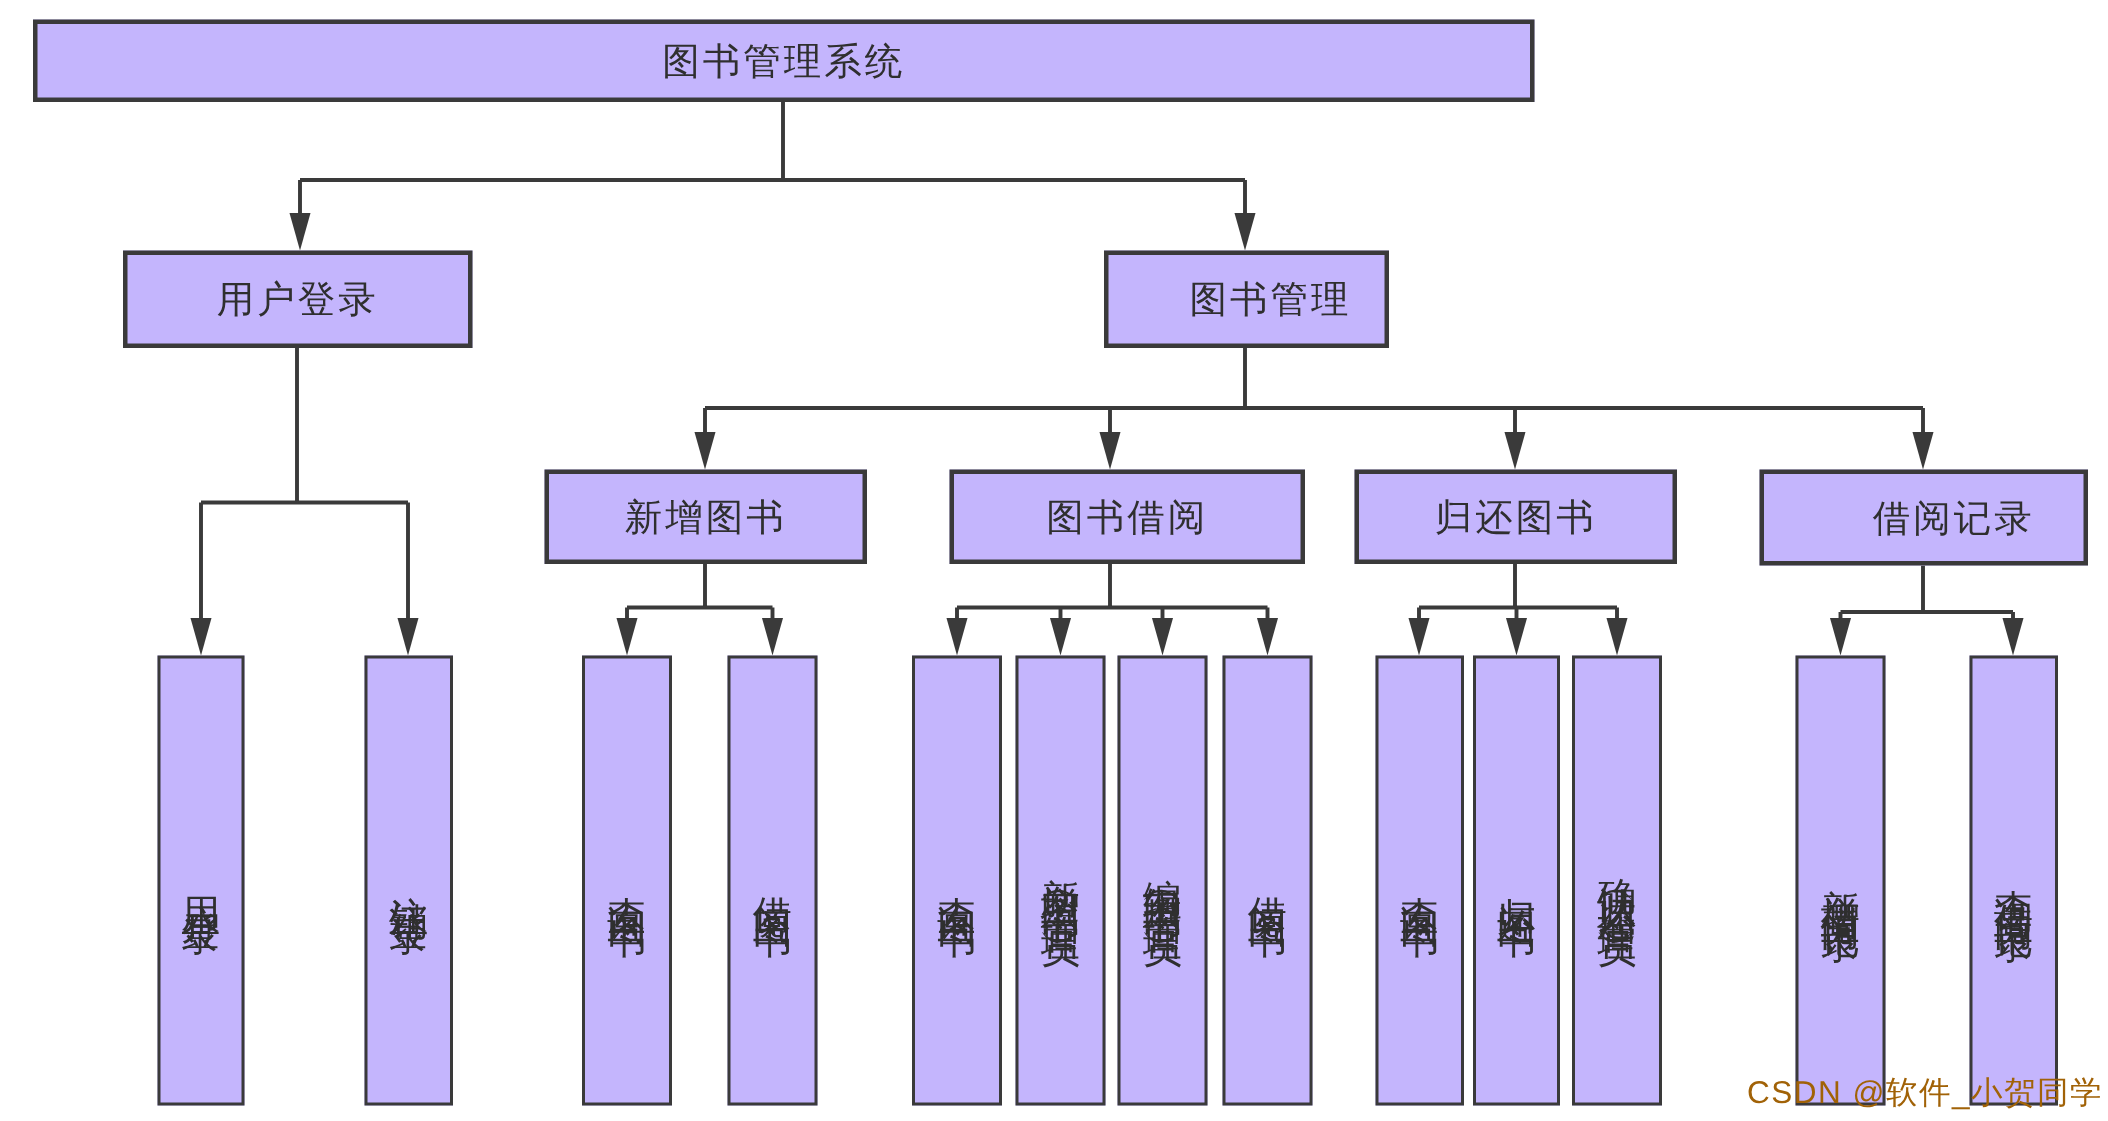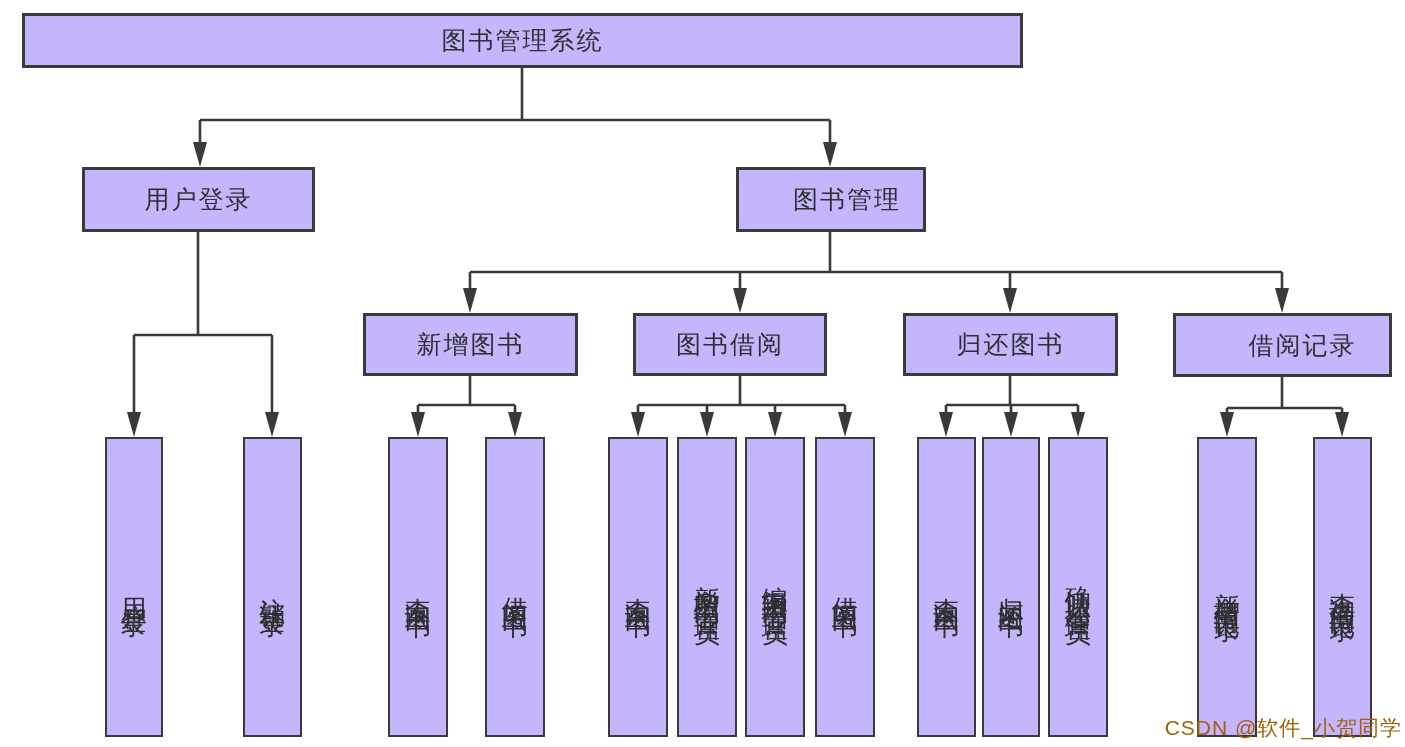--- a/index.html
+++ b/index.html
@@ -107,21 +107,21 @@
   <div class="node" style="left:82px; top:167px; width:233px; height:65px;">
     <span>用户登录</span>
   </div>
   <div class="node" style="left:736px; top:167px; width:190px; height:65px;padding-left:32px;">
     <span>图书管理</span>
   </div>
 
   <div class="node" style="left:363px; top:313px; width:215px; height:63px;">
     <span>新增图书</span>
   </div>
-  <div class="node" style="left:633px; top:313px; width:194px; height:63px;">
+  <div class="node" style="left:633px; top:313px; width:237px; height:63px;">
     <span>图书借阅</span>
   </div>
   <div class="node" style="left:903px; top:313px; width:215px; height:63px;">
     <span>归还图书</span>
   </div>
   <div class="node" style="left:1173px; top:313px; width:219px; height:64px;padding-left:40px;">
     <span>借阅记录</span>
   </div>
 
   <div class="node leaf" style="left:105px; top:437px; width:58px; height:300px;">

